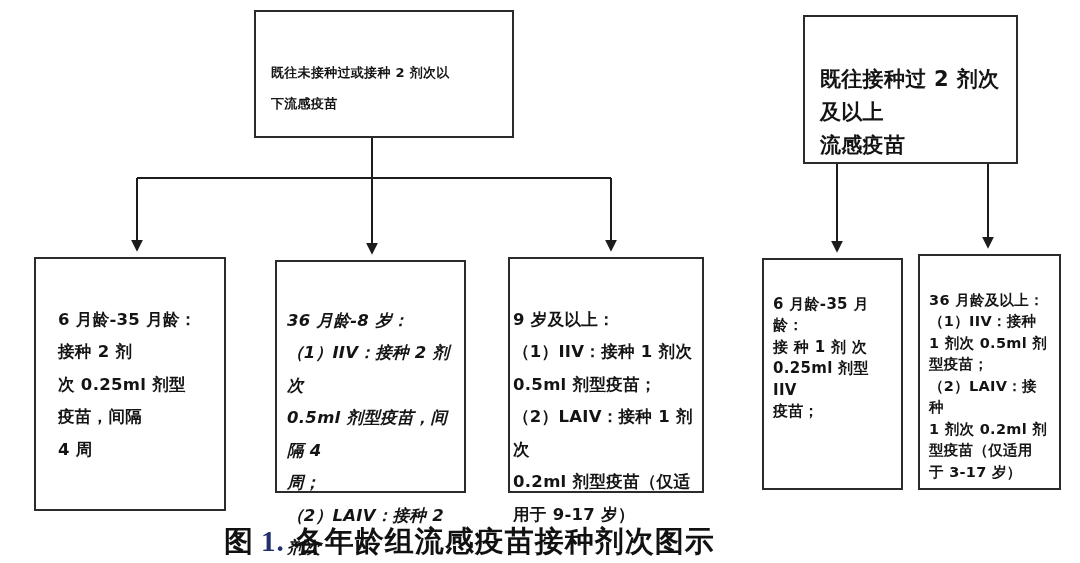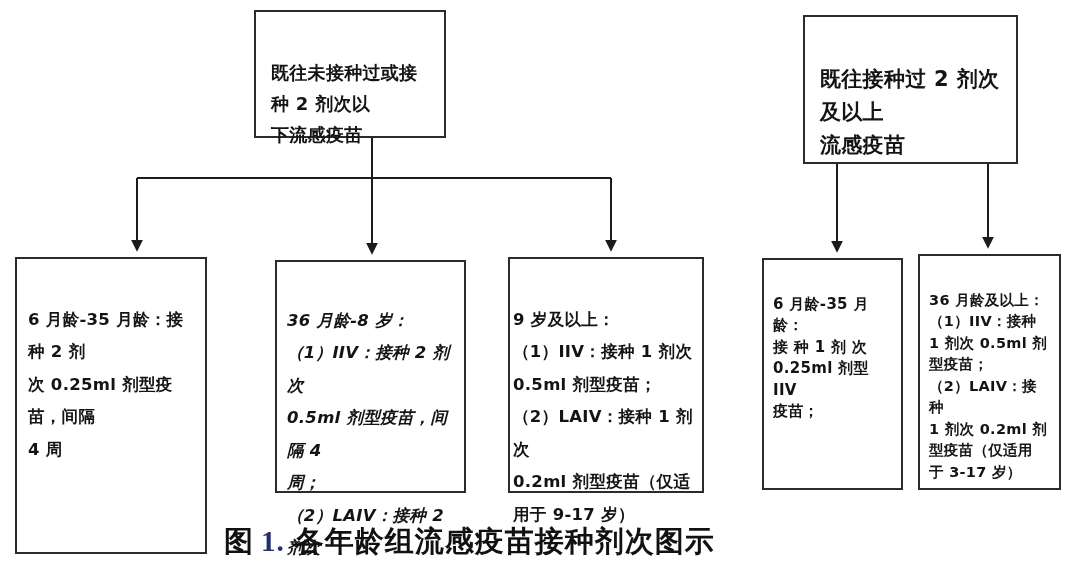--- a/index.html
+++ b/index.html
@@ -6,23 +6,23 @@
   .stage{
     position:relative;width:1080px;height:563px;background:#ffffff;
     overflow:hidden;font-family:"DejaVu Sans",sans-serif;
   }
   .connectors{position:absolute;left:0;top:0;width:1080px;height:563px;}
   .box{
     position:absolute;background:#ffffff;border:2px solid #2b2b2b;
     box-sizing:border-box;color:#141414;font-weight:700;
     white-space:pre-line;letter-spacing:0.3px;
   }
-  #box-top-left {left:254px;top:10px;width:192px;height:128px;padding:14px 15px 4px;font-size:18px;line-height:31px;}
+  #box-top-left {left:254px;top:10px;width:260px;height:128px;padding:14px 15px 4px;font-size:13px;line-height:31px;}
   #box-top-right{left:803px;top:15px;width:215px;height:149px;padding:13px 15px 0;font-size:21px;line-height:33px;}
-  #box-b1{left:15px; top:257px;width:192px;height:297px;padding:12px 11px 0;font-size:16.5px;line-height:32.5px;}
+  #box-b1{left:34px; top:257px;width:192px;height:254px;padding:12px 22px 0;font-size:16.5px;line-height:32.5px;}
   #box-b2{left:275px;top:260px;width:191px;height:233px;padding:10px 10px 0;font-size:16.5px;line-height:32.5px;font-style:italic;}
   #box-b3{left:508px;top:257px;width:196px;height:236px;padding:12px 3px 0;font-size:16.5px;line-height:32.5px;}
   #box-b4{left:762px;top:258px;width:141px;height:232px;padding:12px 9px 0;font-size:15px;line-height:21.5px;}
   #box-b5{left:918px;top:254px;width:143px;height:236px;padding:12px 9px 0;font-size:14.5px;line-height:21.5px;}
   .caption{
     position:absolute;left:224px;top:522px;
     font-family:"Liberation Serif","DejaVu Serif",serif;
     font-weight:700;font-size:29px;color:#111111;letter-spacing:1px;
     white-space:nowrap;
   }

